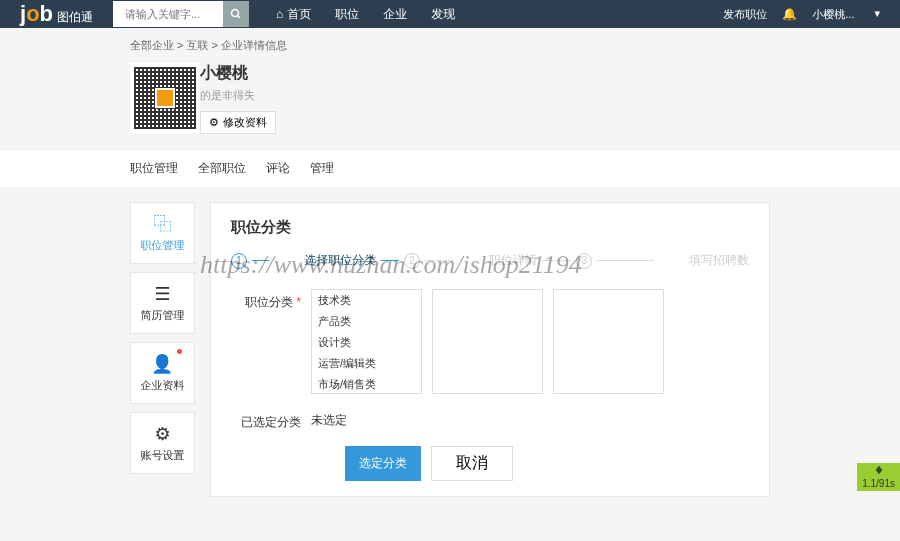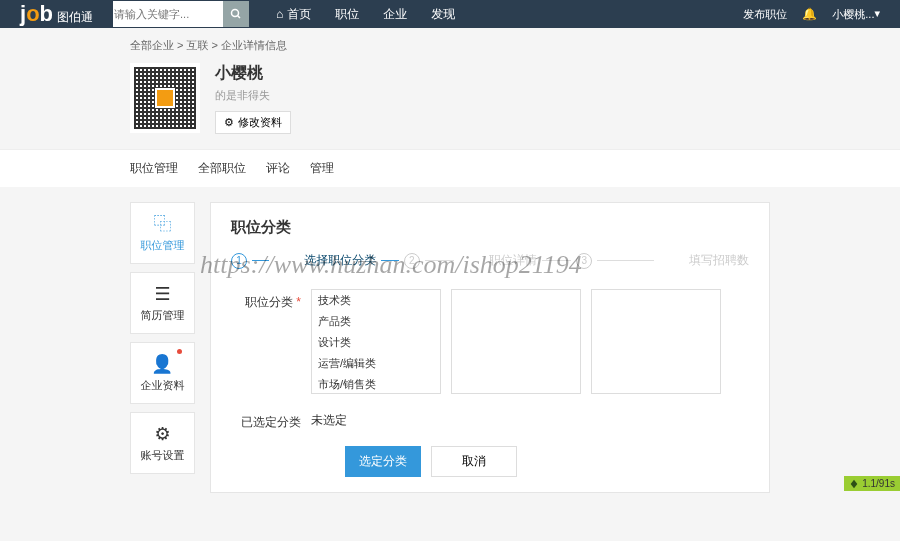--- a/index.html
+++ b/index.html
@@ -3,31 +3,31 @@
 <meta charset="utf-8">
 <style>
 * { margin: 0; padding: 0; box-sizing: border-box; }
 body { font-family: "Microsoft YaHei", Arial, sans-serif; font-size: 12px; background: #f5f5f5; color: #333; width: 900px; }
 .topbar { background: #2c3e50; height: 28px; display: flex; align-items: center; padding: 0 20px; }
 .logo { color: #fff; display: flex; align-items: baseline; margin-right: 20px; }
 .logo-main { font-size: 22px; font-weight: bold; }
 .logo-main .o { color: #f39c12; }
 .logo-cn { font-size: 12px; margin-left: 4px; }
 .search-box { display: flex; background: #fff; border-radius: 2px; height: 26px; }
-.search-input { border: none; padding: 0 1px; width: 110px; font-size: 11px; outline: none; }
+.search-input { border: none; padding: 0 12px; width: 110px; font-size: 11px; outline: none; }
 .search-btn { background: #95a5a6; border: none; width: 26px; display: flex; align-items: center; justify-content: center; cursor: pointer; }
 .nav-links { display: flex; margin-left: 15px; }
 .nav-links a { color: #fff; padding: 0 12px; font-size: 12px; text-decoration: none; line-height: 45px; display: flex; align-items: center; gap: 4px; }
 .top-right { margin-left: auto; display: flex; align-items: center; gap: 15px; }
 .top-right a { color: #fff; font-size: 11px; text-decoration: none; }
 .bell { color: #fff; }
-.user-menu { color: #fff; font-size: 11px; display: flex; gap: 0; cursor: pointer; }
+.user-menu { color: #fff; font-size: 11px; display: flex; gap: 20px; cursor: pointer; }
 .breadcrumb { padding: 10px 20px 5px 130px; font-size: 11px; color: #666; }
 .breadcrumb a { color: #666; text-decoration: none; }
-.profile-sec { display: flex; padding: 5px 20px 15px 130px; gap: 15px; align-items: flex-start; }
+.profile-sec { display: flex; padding: 5px 20px 15px 130px; align-items: flex-start; }
 .qr { width: 70px; height: 70px; background: #fff; position: relative; }
 .qr::before { content: ""; position: absolute; inset: 4px; background: repeating-linear-gradient(0deg,#000 0 2px,transparent 2px 4px), repeating-linear-gradient(90deg,#000 0 2px,transparent 2px 4px); opacity: 0.8; }
 .qr::after { content: ""; position: absolute; top: 50%; left: 50%; width: 16px; height: 16px; background: #f39c12; transform: translate(-50%,-50%); border: 2px solid #fff; }
 .profile-info h2 { font-size: 16px; font-weight: bold; margin-bottom: 4px; }
 .profile-info .sub { font-size: 11px; color: #999; margin-bottom: 8px; }
 .edit-btn { display: inline-flex; align-items: center; gap: 4px; padding: 3px 8px; border: 1px solid #ddd; background: #fff; font-size: 11px; cursor: pointer; }
 .tabs-row { background: #fff; padding: 0 130px; display: flex; gap: 20px; border-top: 1px solid #eee; }
 .tabs-row a { padding: 10px 0; font-size: 12px; color: #333; text-decoration: none; }
 .main { display: flex; padding: 15px 130px; gap: 15px; }
 .sidebar { width: 65px; }
@@ -43,28 +43,28 @@
 .step-num { width: 16px; height: 16px; border-radius: 50%; border: 1px solid #3498db; color: #3498db; display: flex; align-items: center; justify-content: center; font-size: 10px; }
 .step.inactive .step-num { border-color: #ccc; color: #ccc; }
 .step-label { margin-left: 30px; font-size: 12px; color: #0c4a6e; }
 .step.inactive .step-label { color: #ccc; }
 .step-line { flex: 1; height: 1px; background: #3498db; margin: 0 5px; }
 .step.inactive .step-line { background: #ddd; }
 .form-row { display: flex; margin-bottom: 15px; }
 .form-label { width: 80px; text-align: right; padding-right: 10px; font-size: 12px; padding-top: 5px; }
 .form-label .req { color: #e74c3c; }
 .select-boxes { display: flex; gap: 10px; }
-.sel-box { width: 130px; height: 105px; border: 1px solid #ddd; overflow-y: auto; font-size: 11px; }
+.sel-box { width: 111px; height: 105px; border: 1px solid #ddd; overflow-y: auto; font-size: 11px; }
 .sel-box div { padding: 3px 6px; cursor: pointer; }
 .selected-val { font-size: 12px; color: #333; padding-top: 3px; }
 .btns { margin-left: 90px; display: flex; gap: 10px; }
 .btn-primary { background: #3498db; color: #fff; border: none; padding: 6px 14px; font-size: 12px; cursor: pointer; margin-left: 24px; }
-.btn-default { background: #fff; border: 1px solid #ddd; padding: 6px 30px; font-size: 12px; cursor: pointer; }
+.btn-default { background: #fff; border: 1px solid #ddd; padding: 6px 24px; font-size: 16px; cursor: pointer; }
 .watermark { position: absolute; top: 250px; left: 200px; font-size: 26px; color: rgba(0,0,0,0.35); font-family: serif; font-style: italic; pointer-events: none; z-index: 10; }
-.perf-badge { position: fixed; bottom: 50px; right: 0; background: #9acd32; color: #333; font-size: 10px; padding: 2px 5px; display: flex; align-items: center; gap: 3px; }
+.perf-badge { position: fixed; bottom: 50px; right: 0; background: #9acd32; color: #333; font-size: 10px; padding: 2px 5px; display: flex; align-items: center; gap: 3px; flex-direction: column; }
 </style>
 </head>
 <body>
 
 <div class="topbar">
   <div class="logo">
     <span class="logo-main"><span>j</span><span class="o">o</span><span>b</span></span>
     <span class="logo-cn">图伯通</span>
   </div>
   <div class="search-box">

